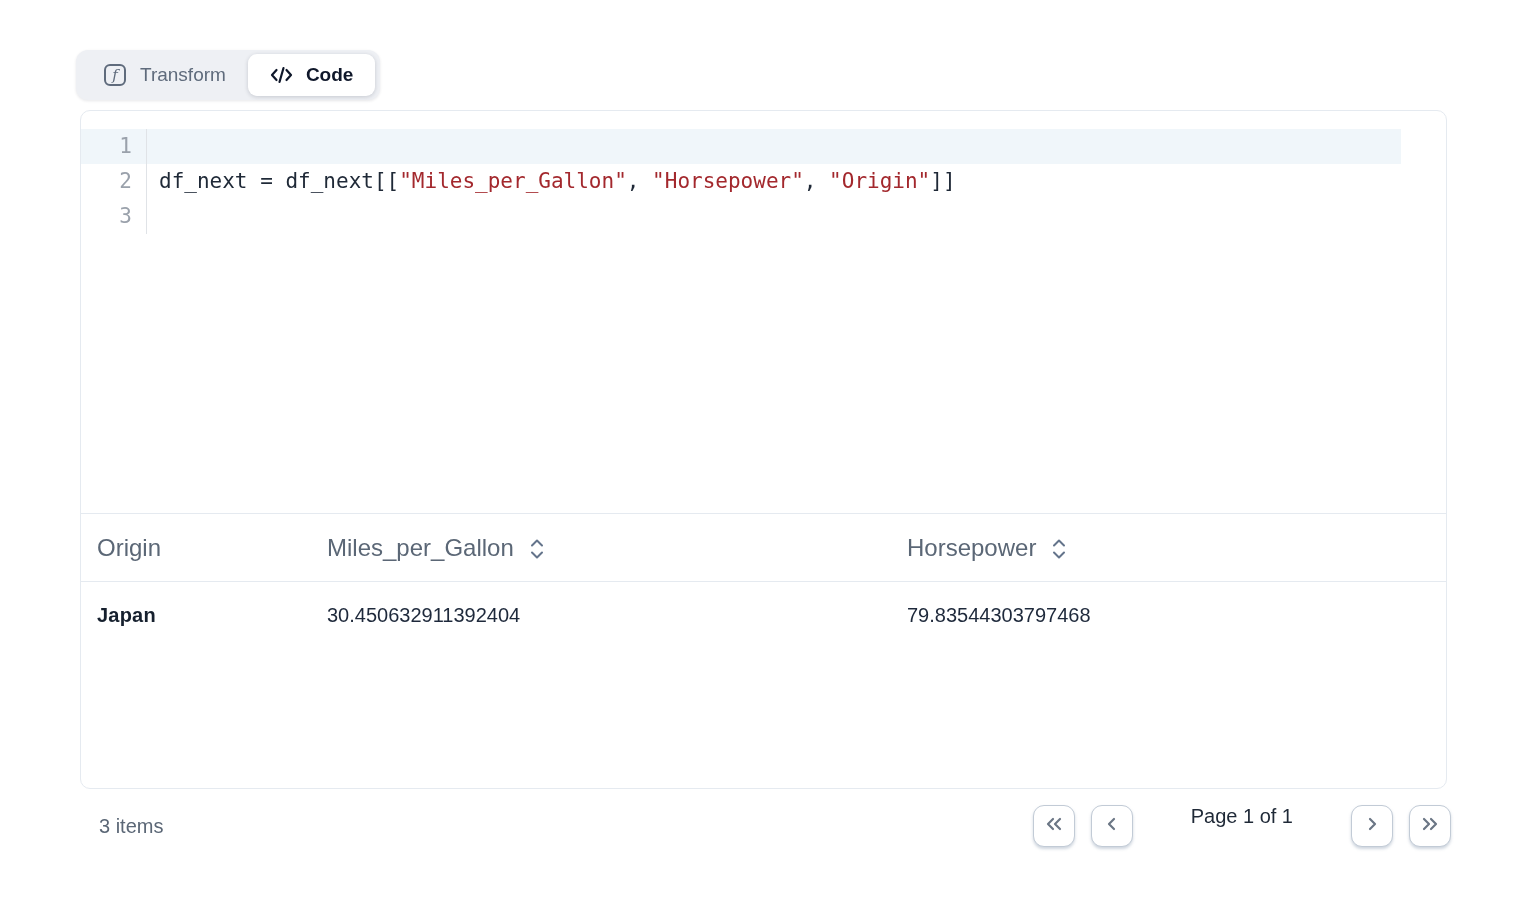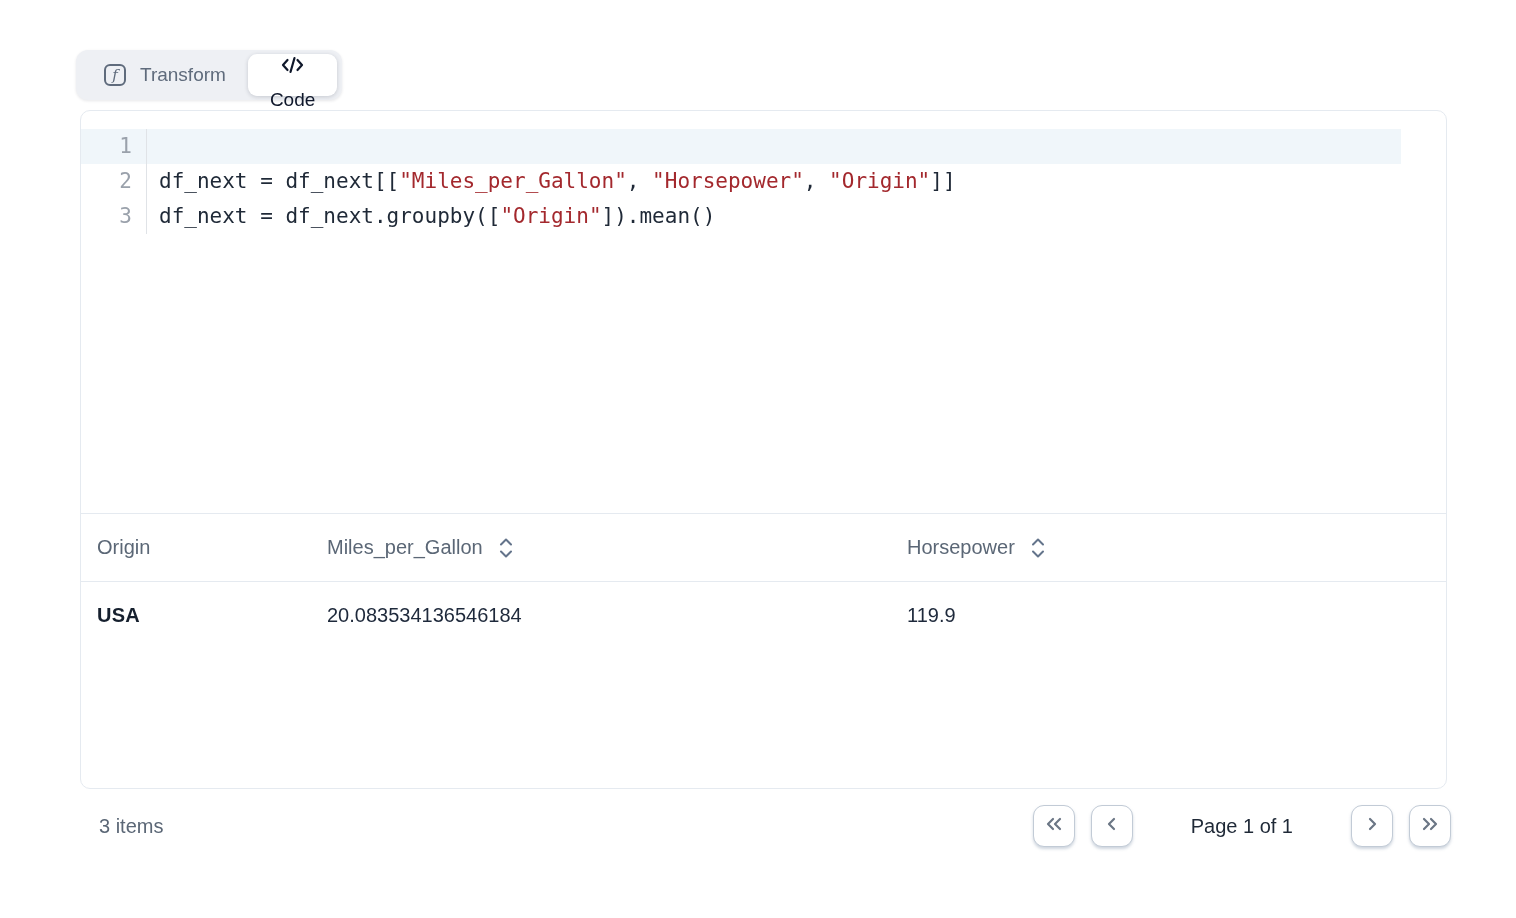--- a/index.html
+++ b/index.html
@@ -24,23 +24,22 @@
     height: 50px; display: inline-flex; align-items: center;
     background: #eef0f4; border-radius: 12px; padding: 4px 5px;
     box-shadow: 0 1px 3px rgba(15,23,42,0.10);
   }
   .tab {
     display: flex; align-items: center; gap: 13px;
     height: 42px; padding: 0 22px; border-radius: 9px;
     font-size: 19px; color: #5f6b7c; cursor: pointer; white-space: nowrap;
   }
   .tab.active {
-    background: #ffffff; color: #0f172a; font-weight: 400;
+    background: #ffffff; color: #0f172a; font-weight: 700;
     box-shadow: 0 1px 4px rgba(15,23,42,0.18);
-    flex-direction: column;
   }
   .tab .icn { display: inline-flex; flex: none; }
 
   
   .card {
     position: absolute; left: 80px; top: 110px;
     width: 1367px; height: 679px;
     border: 1px solid var(--border); border-radius: 10px;
     background: #fff; overflow: hidden;
   }
@@ -59,37 +58,37 @@
   }
   .codetext { padding-left: 12px; white-space: pre; color: #1f2937; }
   .tok-str { color: var(--str); }
   .tok-code { color: #1f2937; }
 
   
   table.result { width: 100%; border-collapse: collapse; table-layout: fixed; }
   table.result col.c1 { width: 230px; }
   table.result col.c2 { width: 580px; }
   th {
-    height: 68px; text-align: left; font-weight: 400; font-size: 20px;
+    height: 68px; text-align: left; font-weight: 400; font-size: 24px;
     color: var(--slate); padding: 0 0 0 16px;
     border-top: 1px solid var(--border); border-bottom: 1px solid var(--border);
   }
   th .th-inner { display: inline-flex; align-items: center; gap: 15px; }
   td { height: 67px; font-size: 20px; color: #1e293b; padding: 0 0 0 16px; }
   tbody tr:not(:last-child) td { border-bottom: 1px solid var(--border); }
   td.origin { font-weight: 700; color: var(--dark); letter-spacing: 0.2px; }
   .sort-svg { display: inline-block; vertical-align: middle; }
 
   
   .footer {
     position: absolute; left: 84px; top: 801px; width: 1367px; height: 50px;
     display: flex; align-items: center; justify-content: space-between;
   }
   .items-count { font-size: 20px; color: var(--slate); padding-left: 15px; }
-  .pager { display: flex; align-items: center; }
+  .pager { display: flex; align-items: flex-start; }
   .pg-btn {
     width: 42px; height: 42px; background: #fff;
     border: 1px solid #c2cbd6; border-radius: 11px;
     display: flex; align-items: center; justify-content: center;
     color: #6b7685; cursor: pointer;
     box-shadow: 0 2px 3px rgba(148,163,184,0.45);
   }
   .pg-btn + .pg-btn { margin-left: 16px; }
   .page-label {
     font-size: 20px; font-weight: 500; color: #1f2937;
@@ -127,21 +126,20 @@
     <div id="code-lines">
         <div class="cm-line active">
           <span class="gutter">1</span>
         </div>
         <div class="cm-line">
           <span class="gutter">2</span>
           <span class="codetext"><span class="tok-code">df_next = df_next[[</span><span class="tok-str">"Miles_per_Gallon"</span><span class="tok-code">, </span><span class="tok-str">"Horsepower"</span><span class="tok-code">, </span><span class="tok-str">"Origin"</span><span class="tok-code">]]</span></span>
         </div>
         <div class="cm-line">
           <span class="gutter">3</span>
-          <span class="codetext"><span class="tok-code">df_next = df_next.groupby([</span><span class="tok-str">"Origin"</span><span class="tok-code">]).mean()</span></span>
         </div>
       </div>
   </div>
 
   <table class="result">
     <colgroup>
         <col class="c1">
         <col class="c2">
         <col>
       </colgroup>
@@ -161,23 +159,23 @@
               <span>Horsepower</span>
               <span><svg class="sort-svg" width="16" height="26" viewBox="0 0 16 26" fill="none" stroke="#64748b" stroke-width="2" stroke-linecap="round" stroke-linejoin="round">
                   <polyline points="3,9.5 8,4.5 13,9.5"></polyline>
                   <polyline points="3,16.5 8,21.5 13,16.5"></polyline>
                 </svg></span>
             </span></th>
         </tr>
     </thead>
     <tbody id="table-body">
         <tr>
-          <td class="origin">USA</td>
-          <td class="">20.083534136546184</td>
-          <td class="">119.9</td>
+          <td class="origin">Japan</td>
+          <td class="">30.450632911392404</td>
+          <td class="">79.83544303797468</td>
         </tr>
       </tbody>
   </table>
 
 </div>
 
 <div class="footer">
   <span class="items-count">3 items</span>
 
   <div class="pager">

